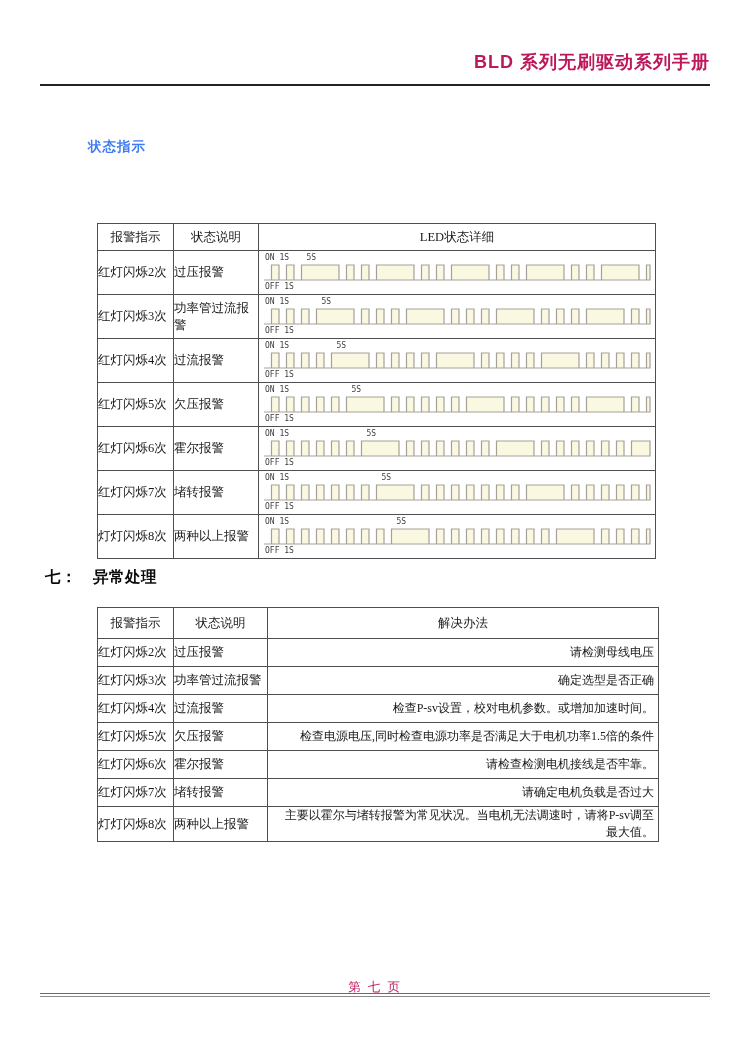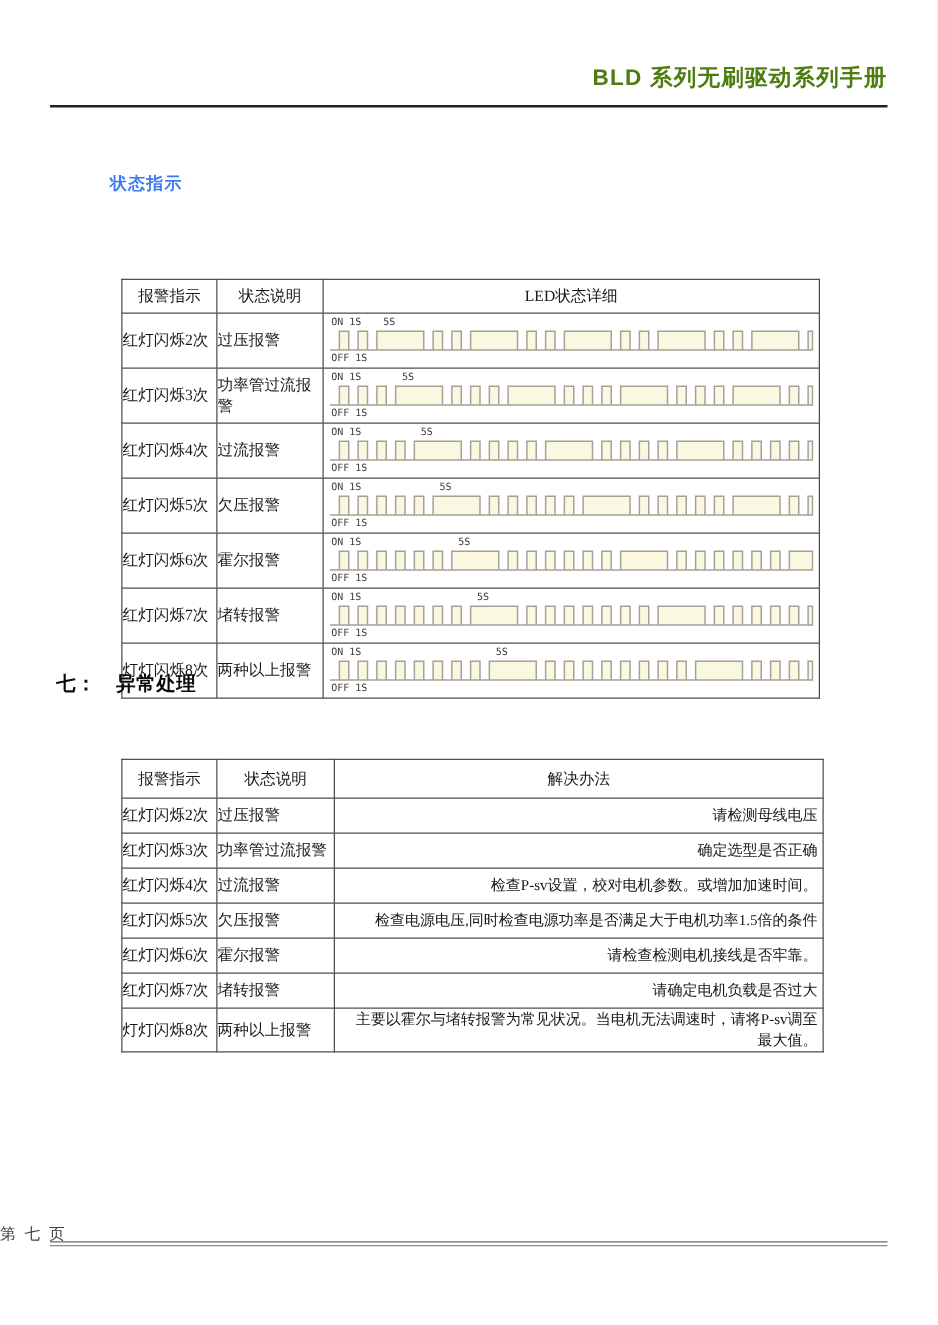--- a/index.html
+++ b/index.html
@@ -4,21 +4,21 @@
 <style>
   html,body{margin:0;padding:0;background:#e8e8e8;}
   .page{
     position:relative;width:750px;height:1060px;background:#ffffff;
     font-family:"Liberation Serif","DejaVu Serif",serif;color:#151515;
     overflow:hidden;margin:0 auto;
   }
   .doc-title{
     position:absolute;top:50px;right:40px;
     font-family:"Liberation Sans","DejaVu Sans",sans-serif;
-    font-size:18px;font-weight:bold;letter-spacing:1px;color:#4d7c0f;
+    font-size:18px;font-weight:bold;letter-spacing:1px;color:#be185d;
   }
   .header-rule{position:absolute;top:84px;left:40px;width:670px;border-top:2px solid #222;}
   .sec-heading{
     position:absolute;left:45px;
     font-family:"Liberation Sans","DejaVu Sans",sans-serif;
     font-size:15.5px;font-weight:bold;color:#0a0a0a;letter-spacing:.5px;
   }
   .sec-heading .sec-num{margin-right:16px;}
   .sub-blue{
     position:absolute;left:88px;top:138px;
@@ -45,22 +45,22 @@
   .led-cell{position:relative;}
   .wave-label{
     position:absolute;font-family:"DejaVu Sans Mono","Liberation Mono",monospace;
     font-size:8px;color:#3c3c3c;line-height:8px;white-space:pre;
   }
   .wave-on{left:6px;top:3px;}
   .wave-off{left:6px;top:32px;}
   .wave-5s{top:3px;}
   .wave-svg{position:absolute;left:5px;top:11px;}
   .footer-text{
-    position:absolute;left:0;width:750px;top:979px;text-align:left;
-    font-size:12.5px;color:#404040;letter-spacing:2px;
+    position:absolute;left:0;width:750px;top:979px;text-align:center;
+    font-size:12.5px;color:#be185d;letter-spacing:2px;
   }
   .footer-rule{
     position:absolute;left:40px;width:670px;top:993px;height:2px;
     border-top:1px solid #6a6a6a;border-bottom:1px solid #8a8a8a;
   }
 </style>
 </head>
 <body>
 
 <div class="page">
@@ -168,21 +168,21 @@
               <span class="wave-label wave-off">OFF 1S</span>
               <svg width="387" height="21" class="wave-svg">
                 <path d="M0,18 L7.5,18 L7.5,3 L15,3 L15,18 L22.5,18 L22.5,3 L30,3 L30,18 L37.5,18 L37.5,3 L45,3 L45,18 L52.5,18 L52.5,3 L60,3 L60,18 L67.5,18 L67.5,3 L75,3 L75,18 L82.5,18 L82.5,3 L90,3 L90,18 L97.5,18 L97.5,3 L105,3 L105,18 L112.5,18 L112.5,3 L120,3 L120,18 L127.5,18 L127.5,3 L165,3 L165,18 L172.5,18 L172.5,3 L180,3 L180,18 L187.5,18 L187.5,3 L195,3 L195,18 L202.5,18 L202.5,3 L210,3 L210,18 L217.5,18 L217.5,3 L225,3 L225,18 L232.5,18 L232.5,3 L240,3 L240,18 L247.5,18 L247.5,3 L255,3 L255,18 L262.5,18 L262.5,3 L270,3 L270,18 L277.5,18 L277.5,3 L285,3 L285,18 L292.5,18 L292.5,3 L330,3 L330,18 L337.5,18 L337.5,3 L345,3 L345,18 L352.5,18 L352.5,3 L360,3 L360,18 L367.5,18 L367.5,3 L375,3 L375,18 L382.5,18 L382.5,3 L386,3 L386,18 Z" fill="#FBF8E2" stroke="#A5A198" stroke-width="1.2"></path>
               </svg>
             </td>
           </tr>
         </tbody>
     </table>
   </div>
 
-  <div class="sec-heading" style="top:537px;">
+  <div class="sec-heading" style="top:567px;">
     <span class="sec-num">七：</span><span>异常处理</span>
   </div>
 
   <div class="t2-wrap">
     <table class="doc t2">
       <colgroup>
           <col style="width:76px">
           <col style="width:94px">
           <col style="width:391px">
         </colgroup>

